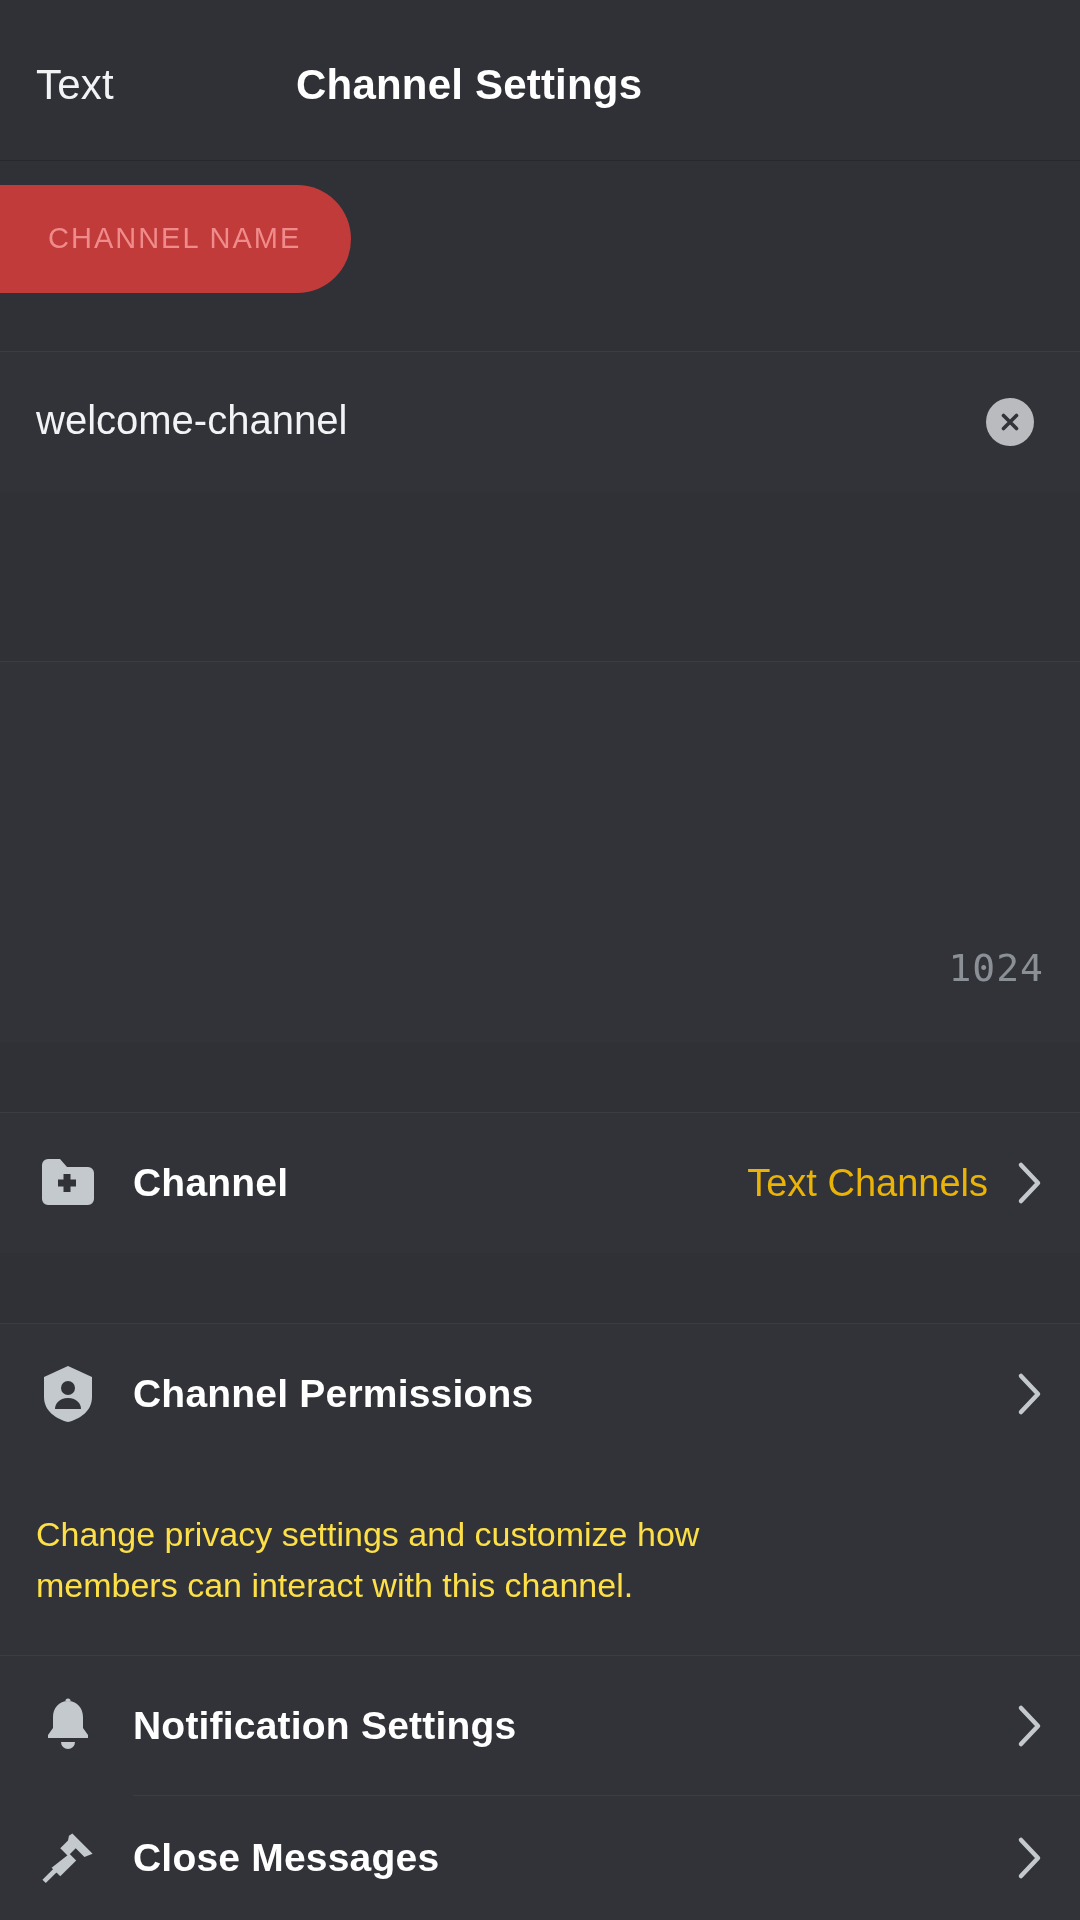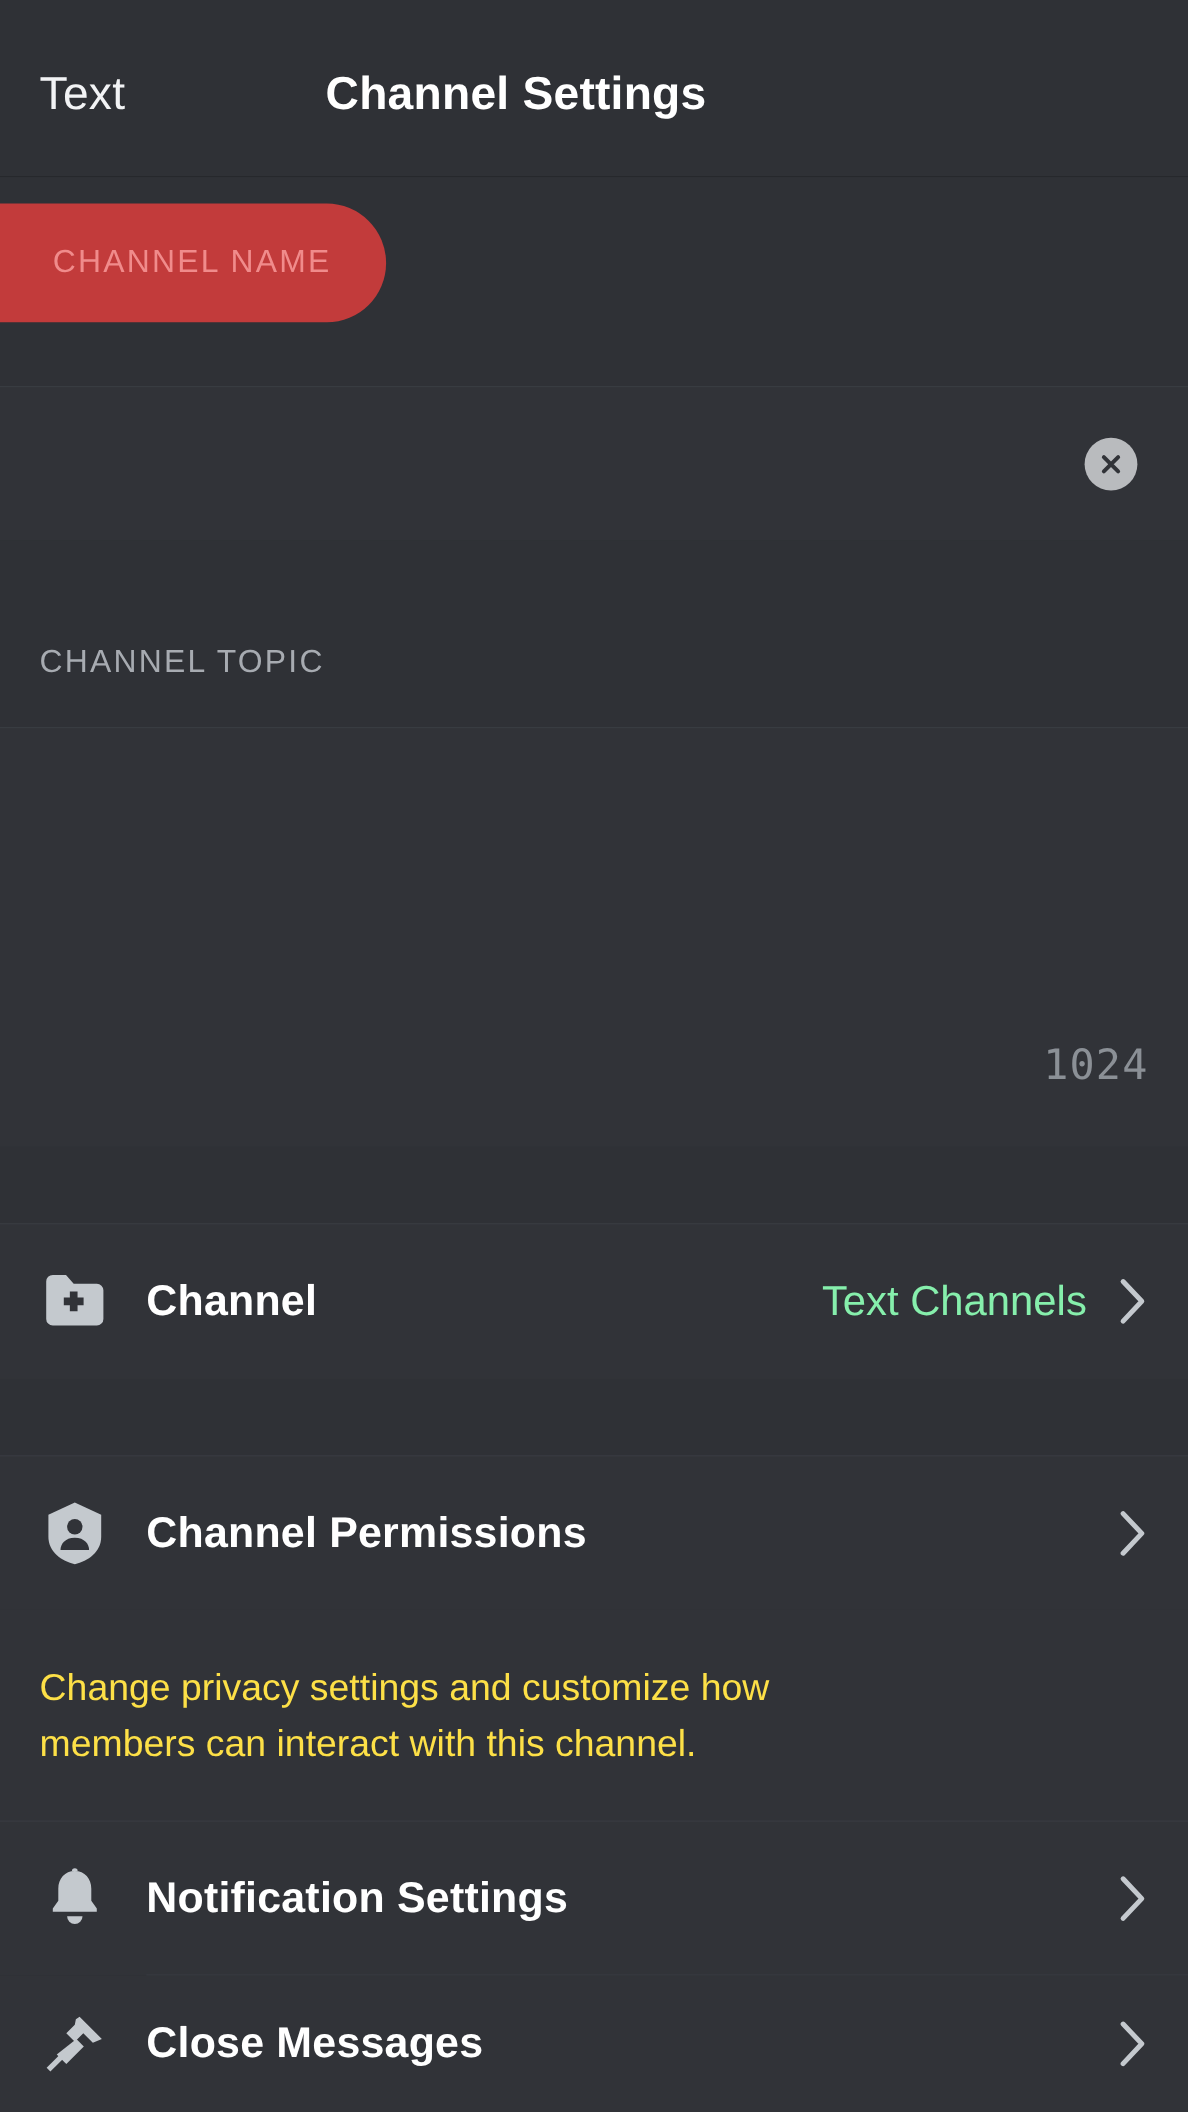--- a/index.html
+++ b/index.html
@@ -118,21 +118,21 @@
     width: 56px; height: 56px;
     display: flex; align-items: center; justify-content: center;
   }
   .nav-label {
     position: absolute; left: 133px;
     font-size: 39px; font-weight: bold; color: #ffffff;
     line-height: 46px; letter-spacing: .2px;
   }
   .nav-value {
     position: absolute; right: 92px;
-    font-size: 38px; color: #86efac; line-height: 46px;
+    font-size: 38px; color: #eab308; line-height: 46px;
   }
   .chev {
     position: absolute; right: 36px;
     width: 28px; height: 44px;
   }
   .desc-text {
     position: absolute; left: 36px;
     width: 790px;
     font-size: 34px; color: #fde047; line-height: 51px;
   }
@@ -153,30 +153,28 @@
     <div class="header-title">Channel Settings</div>
   </div>
 
   <div class="block darker" style="top:161px; height:190px;"></div>
 
   <div class="hl-chip">
     <div class="hl-chip-text">CHANNEL NAME</div>
   </div>
 
   <div class="value-row rule-top" style="top:351px; height:140px;">
+    <div class="value-text" style="top:44px;">welcome-channel</div>
     <div class="clear-btn" style="right:46px; top:46px;">
       <svg width="26" height="26" viewBox="0 0 26 26" aria-hidden="true">
         <path d="M6.5 6.5 L19.5 19.5 M19.5 6.5 L6.5 19.5" stroke="#313338" stroke-width="3.6" stroke-linecap="round"></path>
       </svg>
     </div>
   </div>
 
-  <div class="block darker" style="top:491px; height:170px;">
-    <div class="field-label" style="left:36px; top:95px;">CHANNEL TOPIC</div>
-  </div>
 
   <div class="topic-area rule-top rule-bot" style="top:661px; height:380px;">
     <div class="char-counter" style="right:36px; bottom:52px;">1024</div>
   </div>
 
   <div class="spacer" style="top:1042px; height:70px;"></div>
 
   <div class="nav-row rule-top rule-bot" style="top:1112px; height:140px;">
     <div class="nav-icon" style="top:42px;">
       <svg width="56" height="52" viewBox="0 0 56 52" aria-hidden="true">

